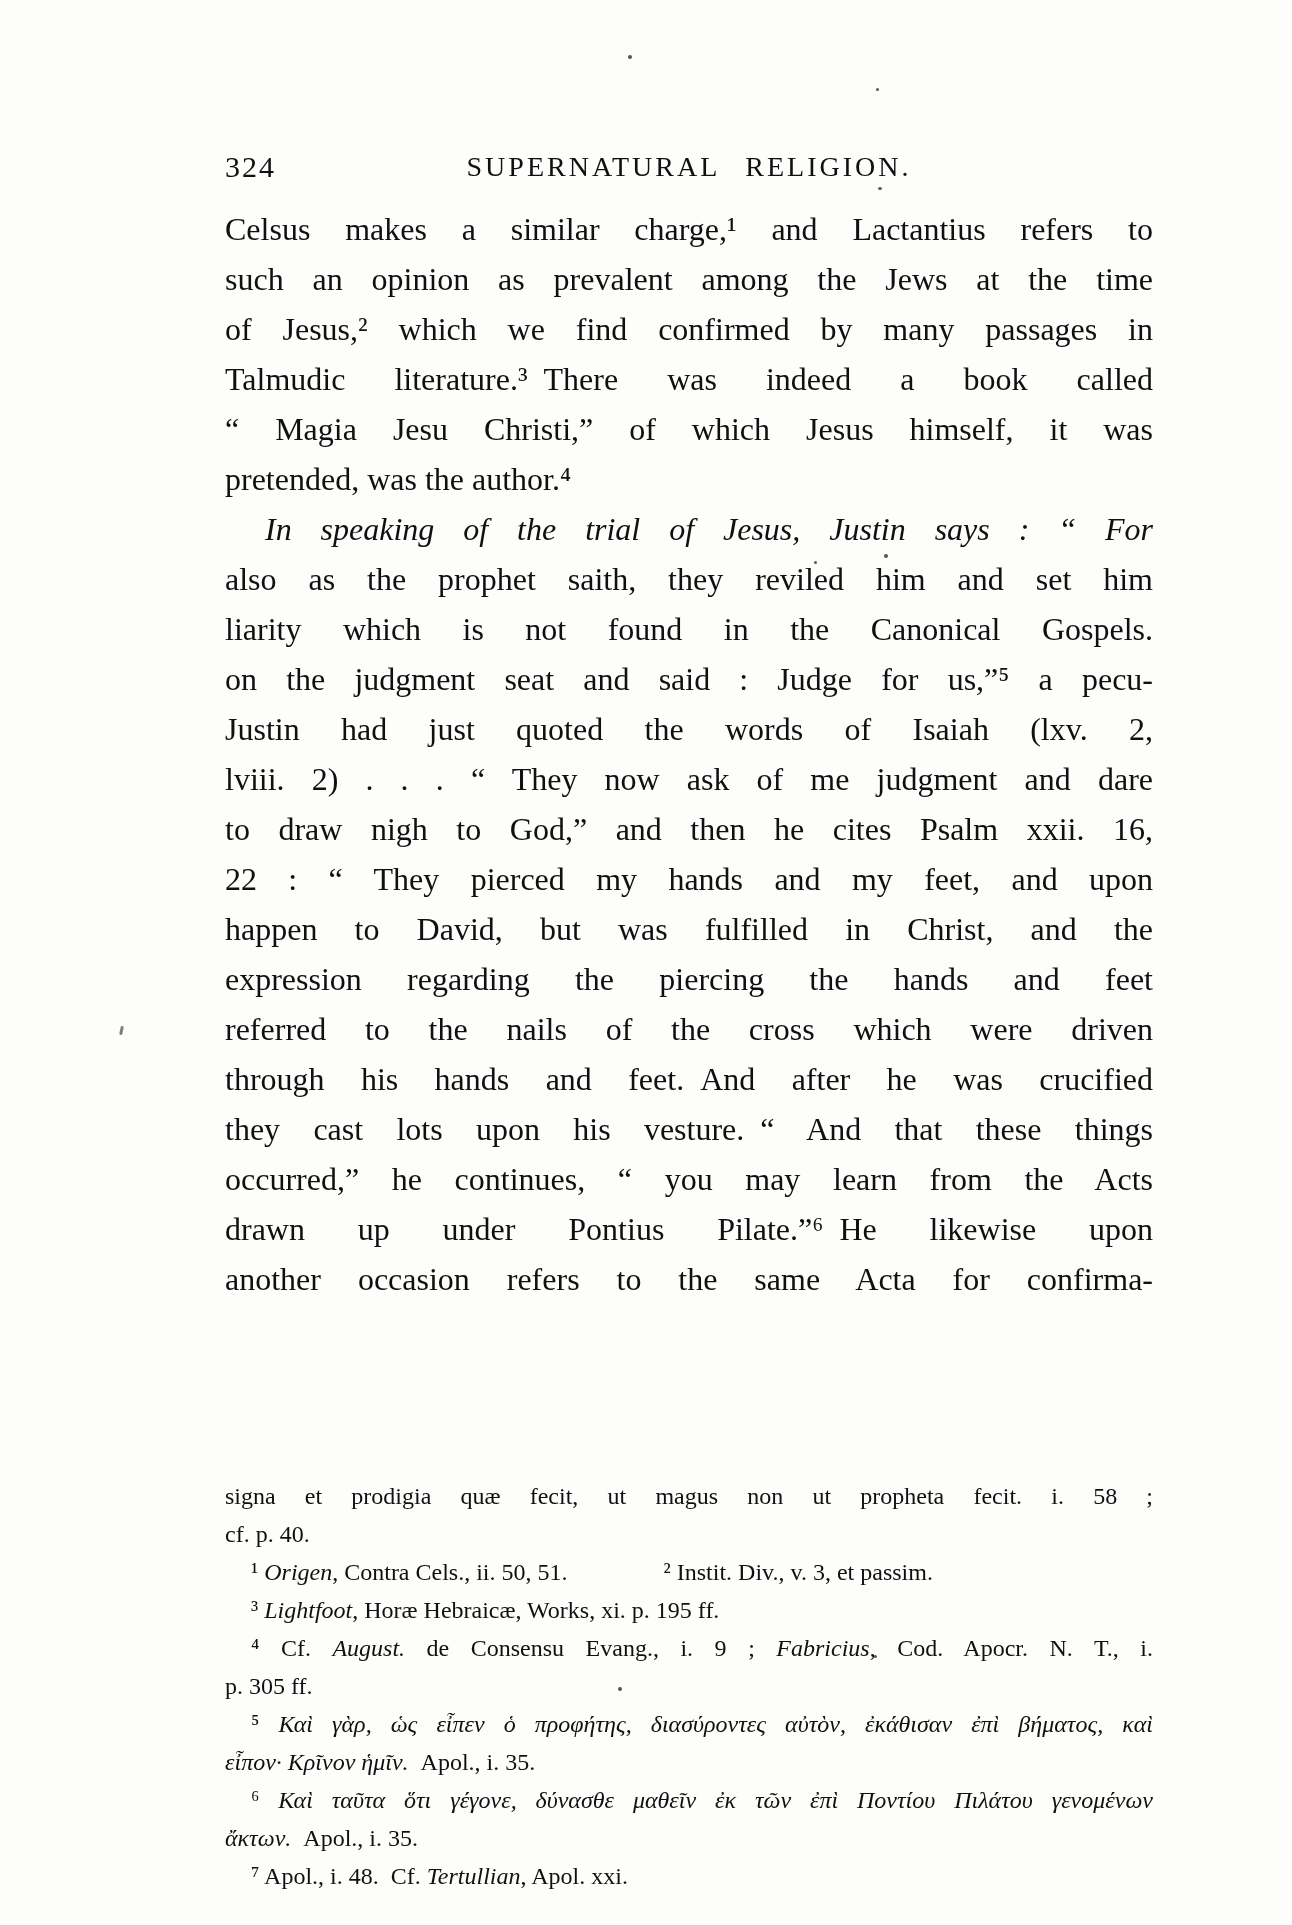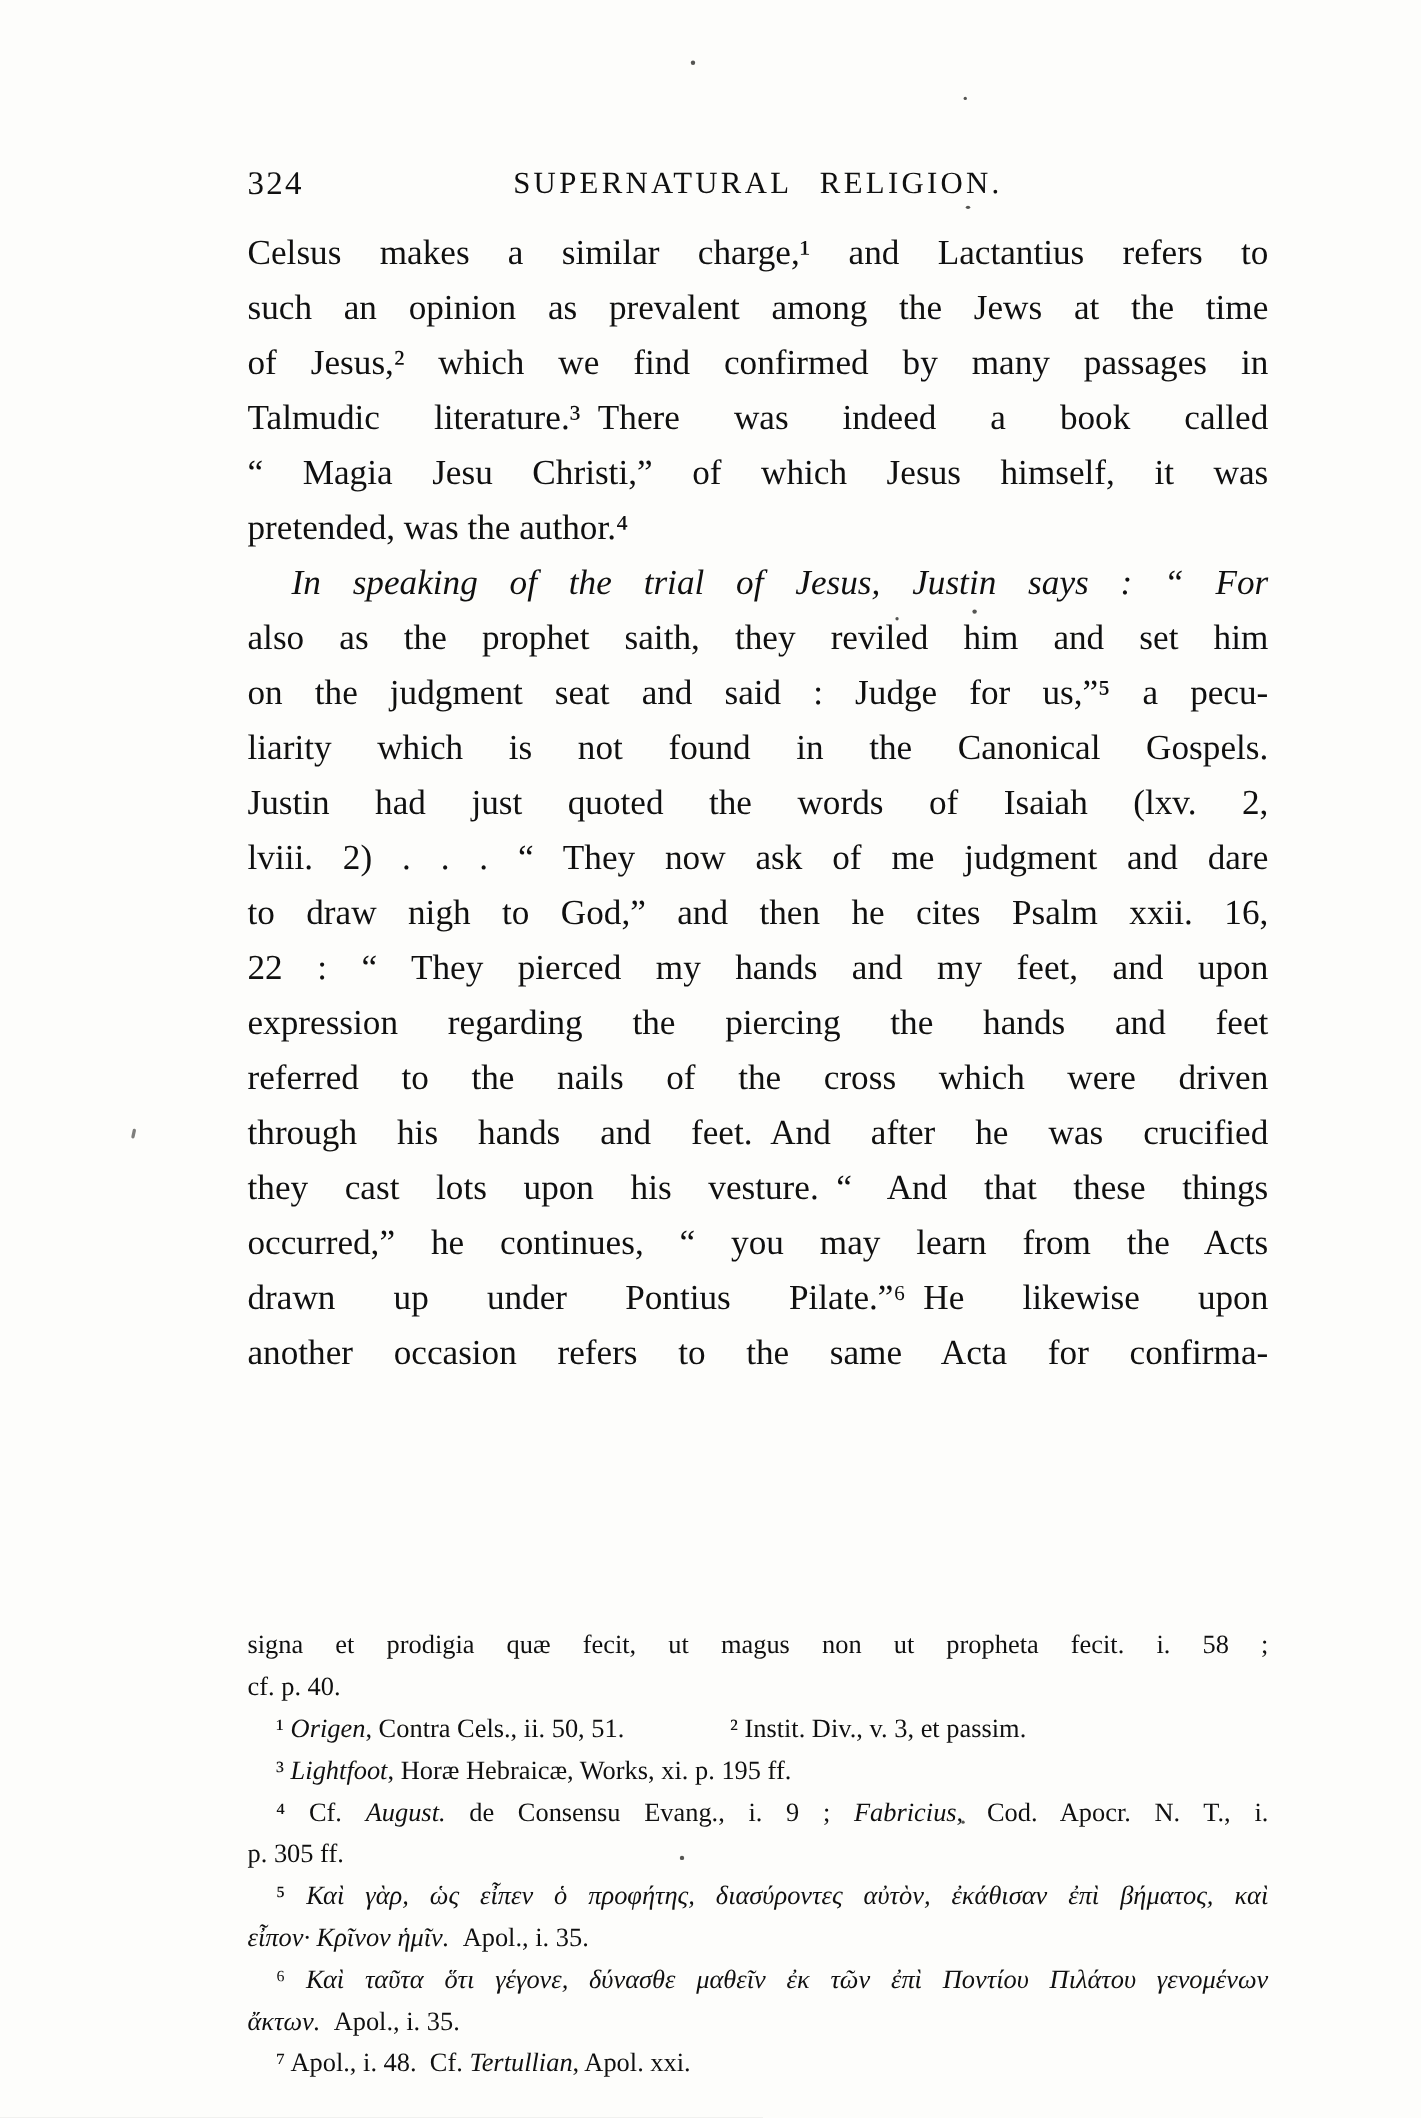--- a/index.html
+++ b/index.html
@@ -64,26 +64,27 @@
 
   <div class="main-text">
     <div class="tl">Celsus makes a similar charge,¹ and Lactantius refers to</div>
     <div class="tl">such an opinion as prevalent among the Jews at the time</div>
     <div class="tl">of Jesus,² which we find confirmed by many passages in</div>
     <div class="tl">Talmudic literature.³ There was indeed a book called</div>
     <div class="tl">“ Magia Jesu Christi,” of which Jesus himself, it was</div>
     <div class="tl noj">pretended, was the author.⁴</div>
     <div class="tl ind">In speaking of the trial of Jesus, Justin says : “ For</div>
     <div class="tl">also as the prophet saith, they reviled him and set him</div>
+    <div class="tl">liarity which is not found in the Canonical Gospels.</div>
     <div class="tl">on the judgment seat and said : Judge for us,”⁵ a pecu-</div>
-    <div class="tl">liarity which is not found in the Canonical Gospels.</div>
     <div class="tl">Justin had just quoted the words of Isaiah (lxv. 2,</div>
     <div class="tl">lviii. 2) . . . “ They now ask of me judgment and dare</div>
     <div class="tl">to draw nigh to God,” and then he cites Psalm xxii. 16,</div>
     <div class="tl">22 : “ They pierced my hands and my feet, and upon</div>
+    <div class="tl">happen to David, but was fulfilled in Christ, and the</div>
     <div class="tl">expression regarding the piercing the hands and feet</div>
     <div class="tl">referred to the nails of the cross which were driven</div>
     <div class="tl">through his hands and feet. And after he was crucified</div>
     <div class="tl">they cast lots upon his vesture. “ And that these things</div>
     <div class="tl">occurred,” he continues, “ you may learn from the Acts</div>
     <div class="tl">drawn up under Pontius Pilate.”⁶ He likewise upon</div>
     <div class="tl">another occasion refers to the same Acta for confirma-</div>
   </div>
 
   <div class="footnotes">

